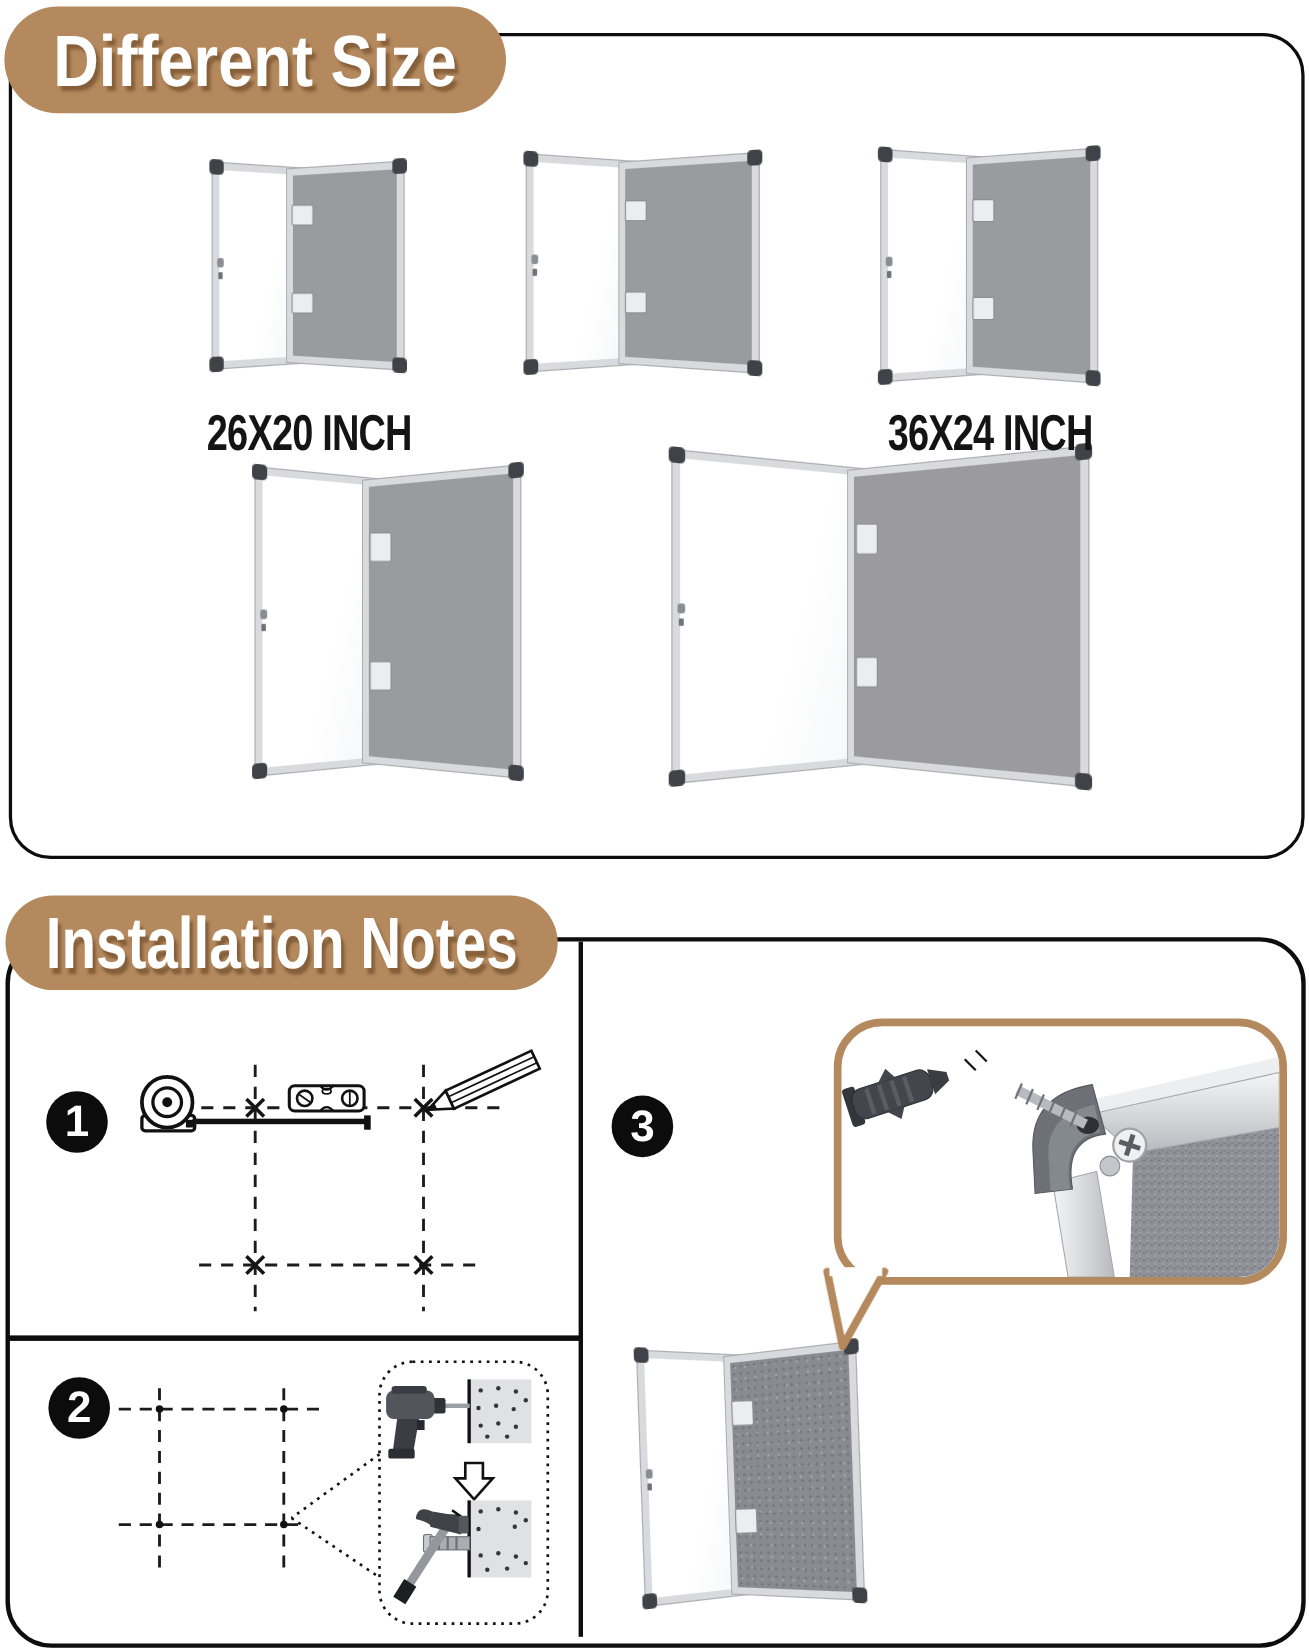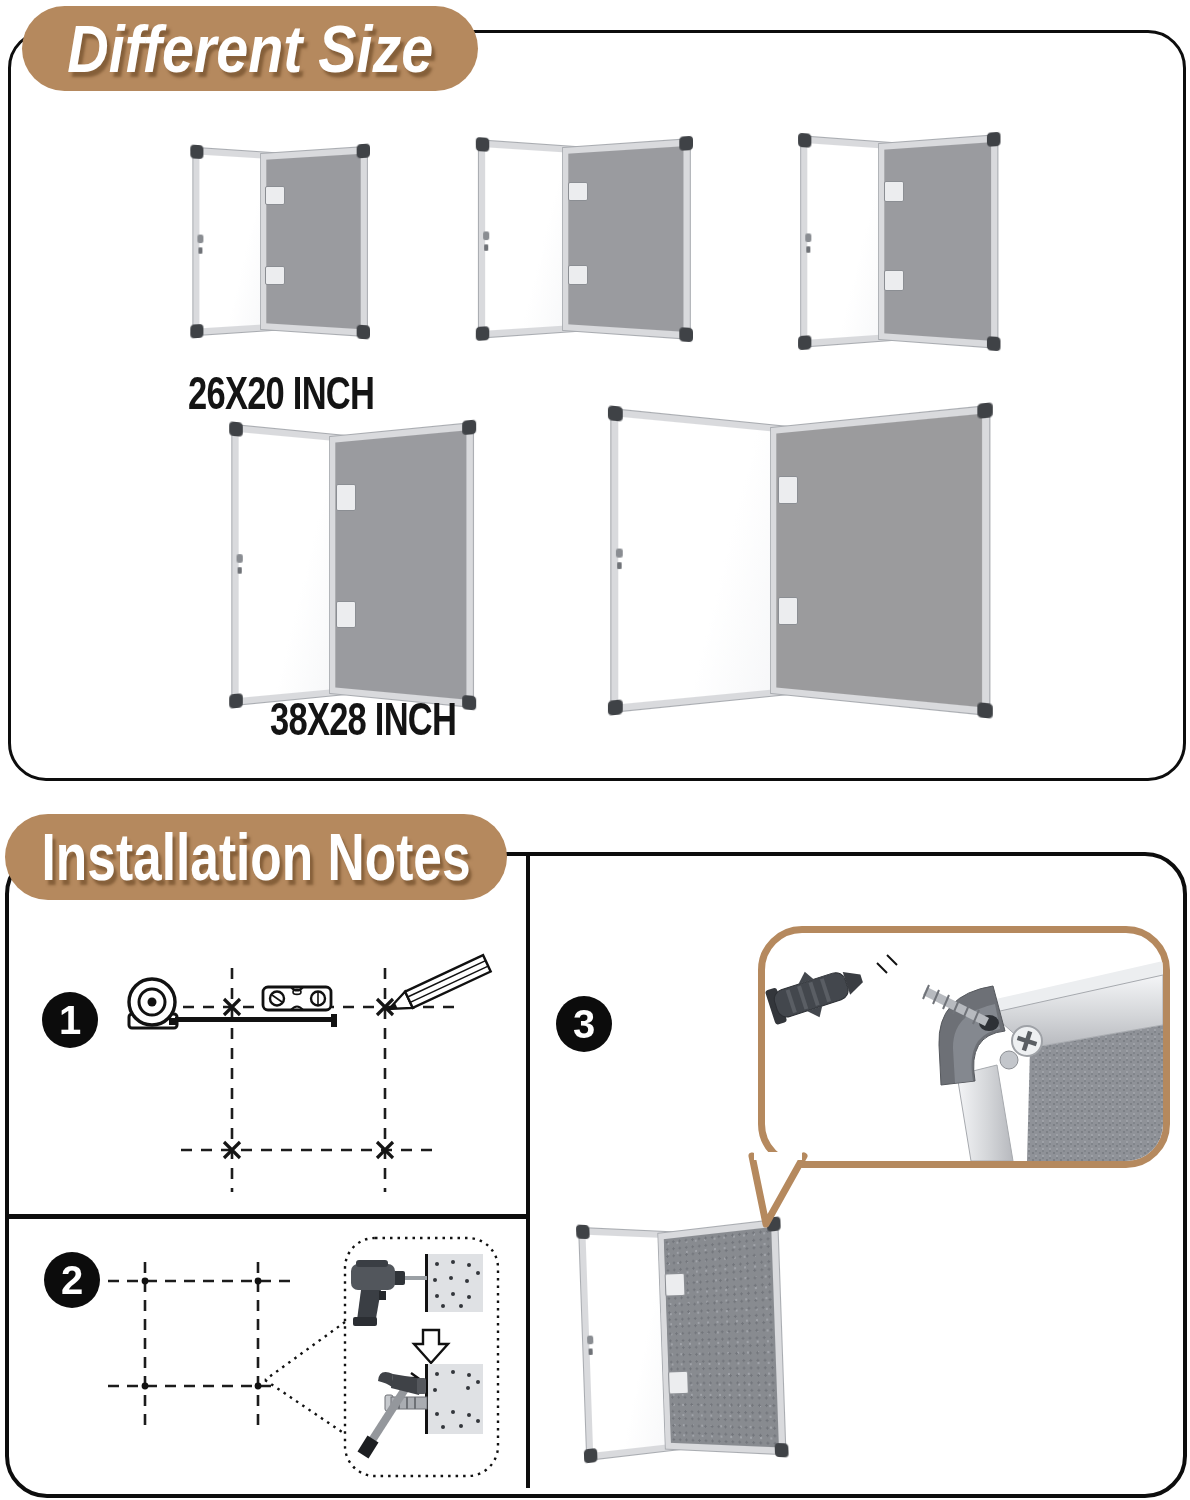--- a/index.html
+++ b/index.html
@@ -12,21 +12,21 @@
 
   
   .banner{position:absolute;background:#b5895e;border-radius:50px;z-index:6;
           display:flex;align-items:center;justify-content:center;}
   .banner .t{color:#ffffff;font-weight:700;font-size:66px;letter-spacing:0px;white-space:nowrap;
              text-shadow:4px 5px 3px rgba(86,54,22,.5);}
   .banner.b1 .t{transform:scaleX(.87);}
   .banner.b2 .t{transform:scaleX(.78);}
 
   
-  .size-label{position:absolute;z-index:4;text-align:center;color:#141414;font-weight:700;
+  .size-label{position:absolute;z-index:4;text-align:right;color:#141414;font-weight:700;
               font-size:46px;letter-spacing:-1px;white-space:nowrap;}
   .size-label .t{display:inline-block;transform:scaleX(.75);transform-origin:center;}
 
   
   .board{position:absolute;z-index:3;}
   .door{position:absolute;left:0;top:4%;bottom:4%;width:47%;
         background:linear-gradient(105deg,#ffffff 55%,#f4f5f7);
         border:6px solid #d9dadd;outline:1px solid #a8abb0;
         transform:perspective(700px) rotateY(28deg);transform-origin:100% 50%;}
   .felt{position:absolute;right:0;top:4%;bottom:4%;width:54%;
@@ -63,21 +63,21 @@
           border:7px solid #b5895e;border-radius:44px;z-index:5;overflow:hidden;box-sizing:border-box;}
   svg.tail{position:absolute;left:748px;top:1162px;z-index:6;overflow:visible;}
 </style>
 </head>
 <body>
 
 <div class="canvas">
 
   <div class="panel" style="left:8px;top:30px;width:1172px;height:745px;"></div>
 
-  <div class="banner b1" style="left:22px;top:6px;width:456px;height:85px;font-style:italic;">
+  <div class="banner b1" style="left:4px;top:6px;width:456px;height:97px;">
     <span class="t">Different Size</span>
   </div>
 
   <div class="board" style="left:188px;top:146px;width:184px;height:190px;">
     <div class="door">
         <span class="lock"></span>
       </div>
     <div class="felt"></div>
     <span class="hinge h1"></span>
     <span class="hinge h2"></span>
@@ -113,21 +113,21 @@
   <div class="board" style="left:613px;top:416px;width:370px;height:288px;">
     <div class="door">
         <span class="lock"></span>
       </div>
     <div class="felt" style="background:#9b9b9d;"></div>
     <span class="hinge h1"></span>
     <span class="hinge h2"></span>
   </div>
 
   <div class="size-label" style="left:157px;top:366px;width:240px;"><span class="t">26X20 INCH</span></div>
-  <div class="size-label" style="left:223px;top:692px;width:280px;"><span class="t">38X28 INCH</span></div>
+  <div class="size-label" style="left:776px;top:366px;width:240px;"><span class="t">36X24 INCH</span></div>
 
   <div class="panel thick" style="left:5px;top:852px;width:1174px;height:638px;"></div>
   <div class="vline" style="left:526px;top:856px;width:4px;height:632px;"></div>
   <div class="hline" style="left:7px;top:1214px;width:521px;height:5px;"></div>
 
   <div class="banner b2" style="left:5px;top:814px;width:502px;height:86px;">
     <span class="t">Installation Notes</span>
   </div>
 
   <div class="badge" style="left:42px;top:992px;">

